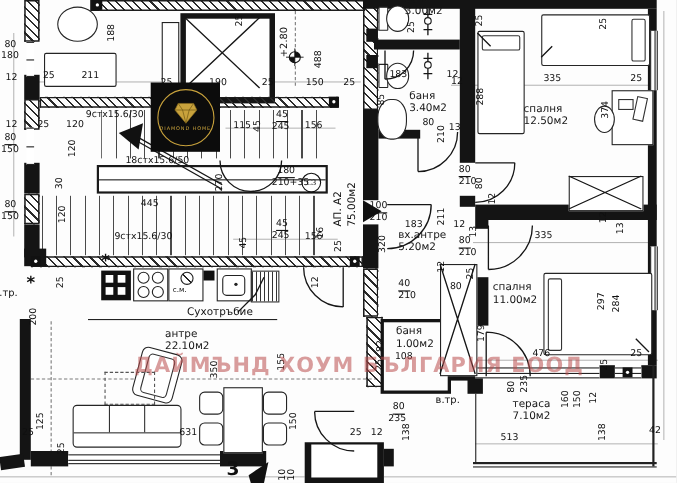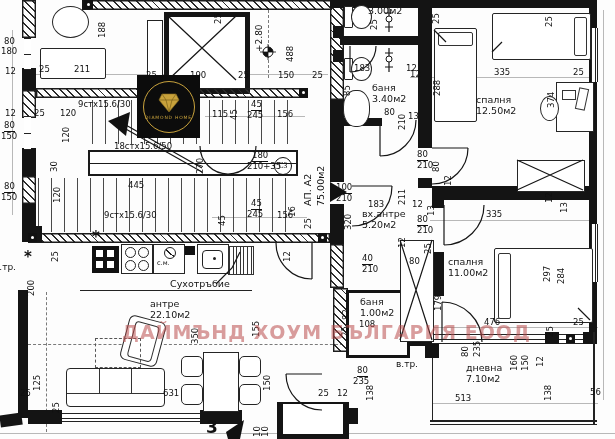--- a/index.html
+++ b/index.html
@@ -339,21 +339,21 @@
       <div class="dim" style="left: 573px; top: 318px;">25</div>
       <div class="dim r" style="left: 546px; top: 337px;">25</div>
       <div class="dim r" style="left: 461px; top: 357px;">80</div>
       <div class="dim r" style="left: 473px; top: 357px;">235</div>
       <div class="dim r" style="left: 510px; top: 371px;">160</div>
       <div class="dim r" style="left: 521px; top: 371px;">150</div>
       <div class="dim r" style="left: 536px; top: 367px;">12</div>
       <div class="dim r" style="left: 544px; top: 401px;">138</div>
       <div class="dim r" style="left: 366px; top: 401px;">138</div>
       <div class="dim" style="left: 455px; top: 394px;">513</div>
-      <div class="dim" style="left: 590px; top: 388px;">56</div>
+      <div class="dim" style="left: 590px; top: 388px;">42</div>
       <div class="dim u" style="left: 357px; top: 366px;">80</div>
       <div class="dim" style="left: 353px; top: 377px;">235</div>
       <div class="dim" style="left: 318px; top: 389px;">25</div>
       <div class="dim" style="left: 337px; top: 389px;">12</div>
       <div class="dim r" style="left: 263px; top: 391px;">150</div>
       <div class="dim r" style="left: 252px; top: 337px;">155</div>
       <div class="dim r" style="left: 27px; top: 296px;">200</div>
       <div class="dim r" style="left: 33px; top: 391px;">125</div>
       <div class="dim" style="left: 20px; top: 389px;">25</div>
       <div class="dim r" style="left: 52px; top: 413px;">25</div>
@@ -384,21 +384,21 @@
       </div>
       <div class="rm" style="left: 360px; top: 296px;">
         <div>баня</div>
         <div>1.00м2</div>
       </div>
       <div class="rm" style="left: 150px; top: 298px;">
         <div>антре</div>
         <div>22.10м2</div>
       </div>
       <div class="rm" style="left: 466px; top: 362px;">
-        <div>дневна</div>
+        <div>тераса</div>
         <div>7.10м2</div>
       </div>
       <div class="dim" style="left: 78px; top: 100px;">9стх15.6/30</div>
       <div class="dim" style="left: 114px; top: 142px;">18стх15.6/50</div>
       <div class="dim" style="left: 104px; top: 211px;">9стх15.6/30</div>
       <div class="dim r" style="left: 303px; top: 206px; font-size: 9.5px;">АП. А2</div>
       <div class="dim r" style="left: 316px; top: 206px; font-size: 9.5px;">75.00м2</div>
       <div class="ann" style="left: 170px; top: 279px; font-size: 9.5px;">Сухотръбие</div>
       <div class="ann" style="left: 157px; top: 260px; font-size: 6.5px;">с.м.</div>
       <div class="ann" style="left: 396px; top: 360px; font-size: 9px;">в.тр.</div>

